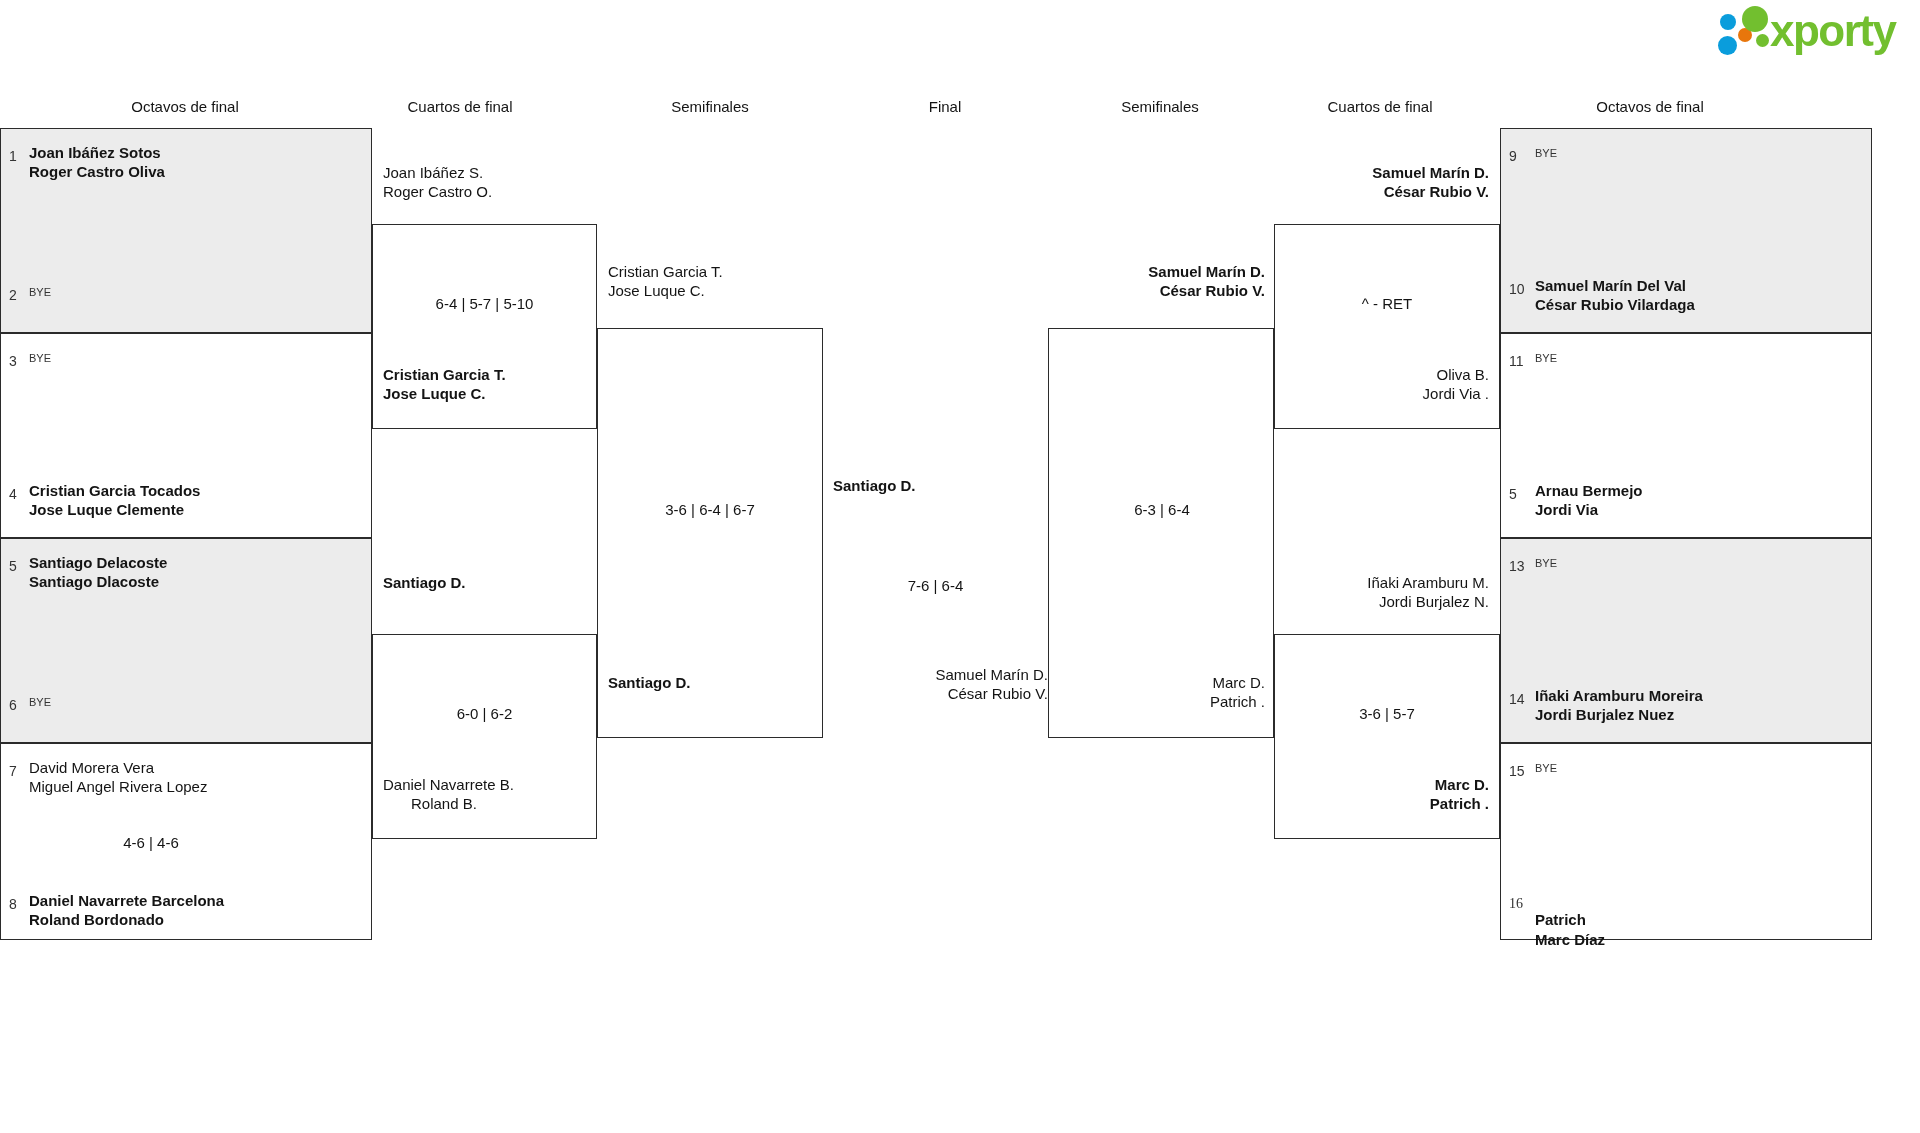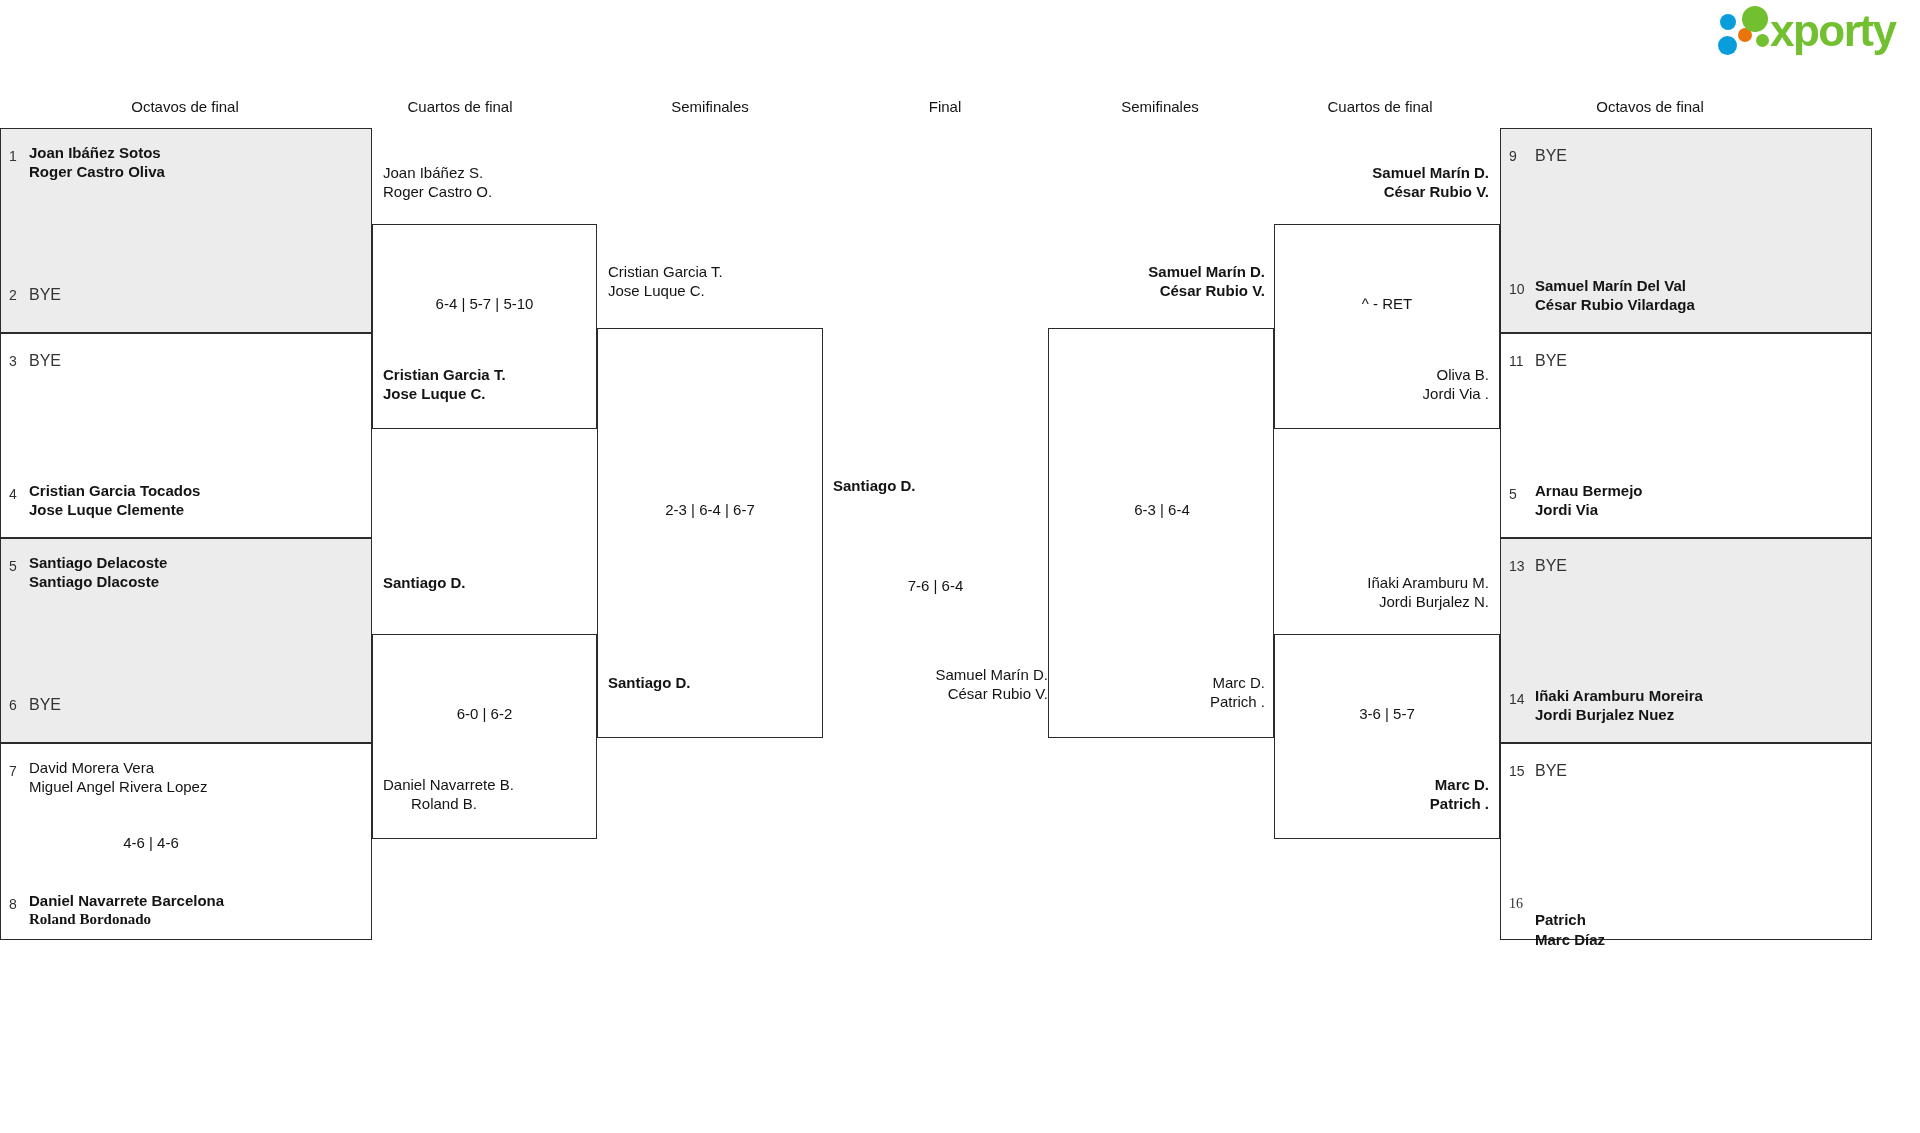--- a/index.html
+++ b/index.html
@@ -31,21 +31,21 @@
   .seedbox.grey{background:#ececec;}
   .seedbox.white{background:#ffffff;}
 
   .matchbox{position:absolute;box-sizing:border-box;border:1px solid #2b2b2b;background:transparent;}
 
   .seednum{position:absolute;font-size:14px;color:#333;}
   .pname{position:absolute;font-size:15px;line-height:19px;white-space:nowrap;}
   .pname.b{font-weight:700;}
   .pname.r{text-align:right;}
   .score{position:absolute;font-size:15px;white-space:nowrap;text-align:center;}
-  .bye{position:absolute;font-size:16px;color:#333;white-space:nowrap;}
+  .bye{position:absolute;font-size:11px;color:#333;white-space:nowrap;}
 </style>
 </head>
 <body>
 
 <div class="stage">
 
 
   <div class="logo">
     <span class="dot d1"></span>
     <span class="dot d2"></span>
@@ -87,21 +87,21 @@
     <span class="bye" style="left:28px;top:157px;">BYE</span>
   </div>
 
   <div class="seedbox white" style="left:0px;top:743px;width:372px;height:197px;">
     <span class="seednum" style="left:8px;top:19px;">7</span>
     <span class="pname" style="left:28px;top:14px;">David Morera Vera</span>
     <span class="pname" style="left:28px;top:33px;">Miguel Angel Rivera Lopez</span>
     <span class="score" style="left:0px;top:90px;width:300px;">4-6 | 4-6</span>
     <span class="seednum" style="left:8px;top:152px;">8</span>
     <span class="pname b" style="left:28px;top:147px;">Daniel Navarrete Barcelona</span>
-    <span class="pname b" style="left:28px;top:166px;font-family:Liberation Serif, serif;">Roland Bordonado</span>
+    <span class="pname b" style="left:28px;top:166px;">Roland Bordonado</span>
   </div>
 
   <div class="matchbox" style="left:372px;top:224px;width:225px;height:205px;">
     <span class="pname" style="left:10px;top:-62px;">Joan Ibáñez S.</span>
     <span class="pname" style="left:10px;top:-43px;">Roger Castro O.</span>
     <span class="score" style="left:0px;top:70px;width:223px;">6-4 | 5-7 | 5-10</span>
     <span class="pname b" style="left:10px;top:140px;">Cristian Garcia T.</span>
     <span class="pname b" style="left:10px;top:159px;">Jose Luque C.</span>
   </div>
 
@@ -109,21 +109,21 @@
     <span class="pname b" style="left:10px;top:-62px;">Santiago D.</span>
     <span class="pname b" style="left:10px;top:-43px;"></span>
     <span class="score" style="left:0px;top:70px;width:223px;">6-0 | 6-2</span>
     <span class="pname" style="left:10px;top:140px;">Daniel Navarrete B.</span>
     <span class="pname" style="left:10px;top:159px;margin-left:28px;">Roland B.</span>
   </div>
 
   <div class="matchbox" style="left:597px;top:328px;width:226px;height:410px;">
     <span class="pname" style="left:10px;top:-67px;">Cristian Garcia T.</span>
     <span class="pname" style="left:10px;top:-48px;">Jose Luque C.</span>
-    <span class="score" style="left:0px;top:172px;width:224px;">2-3 | 6-4 | 6-7</span>
+    <span class="score" style="left:0px;top:172px;width:224px;">3-6 | 6-4 | 6-7</span>
     <span class="pname b" style="left:10px;top:344px;">Santiago D.</span>
     <span class="pname b" style="left:10px;top:363px;"></span>
   </div>
 
   <div class="matchbox" style="left:823px;top:452px;width:225px;height:0px;border:none;">
     <span class="pname b" style="left:10px;top:24px;">Santiago D.</span>
     <span class="pname b" style="left:10px;top:43px;"></span>
     <span class="score" style="left:0px;top:125px;width:225px;">7-6 | 6-4</span>
     <span class="pname r" style="left:-25px;top:213px;width:250px;">Samuel Marín D.</span>
     <span class="pname r" style="left:-25px;top:232px;width:250px;">César Rubio V.</span>

